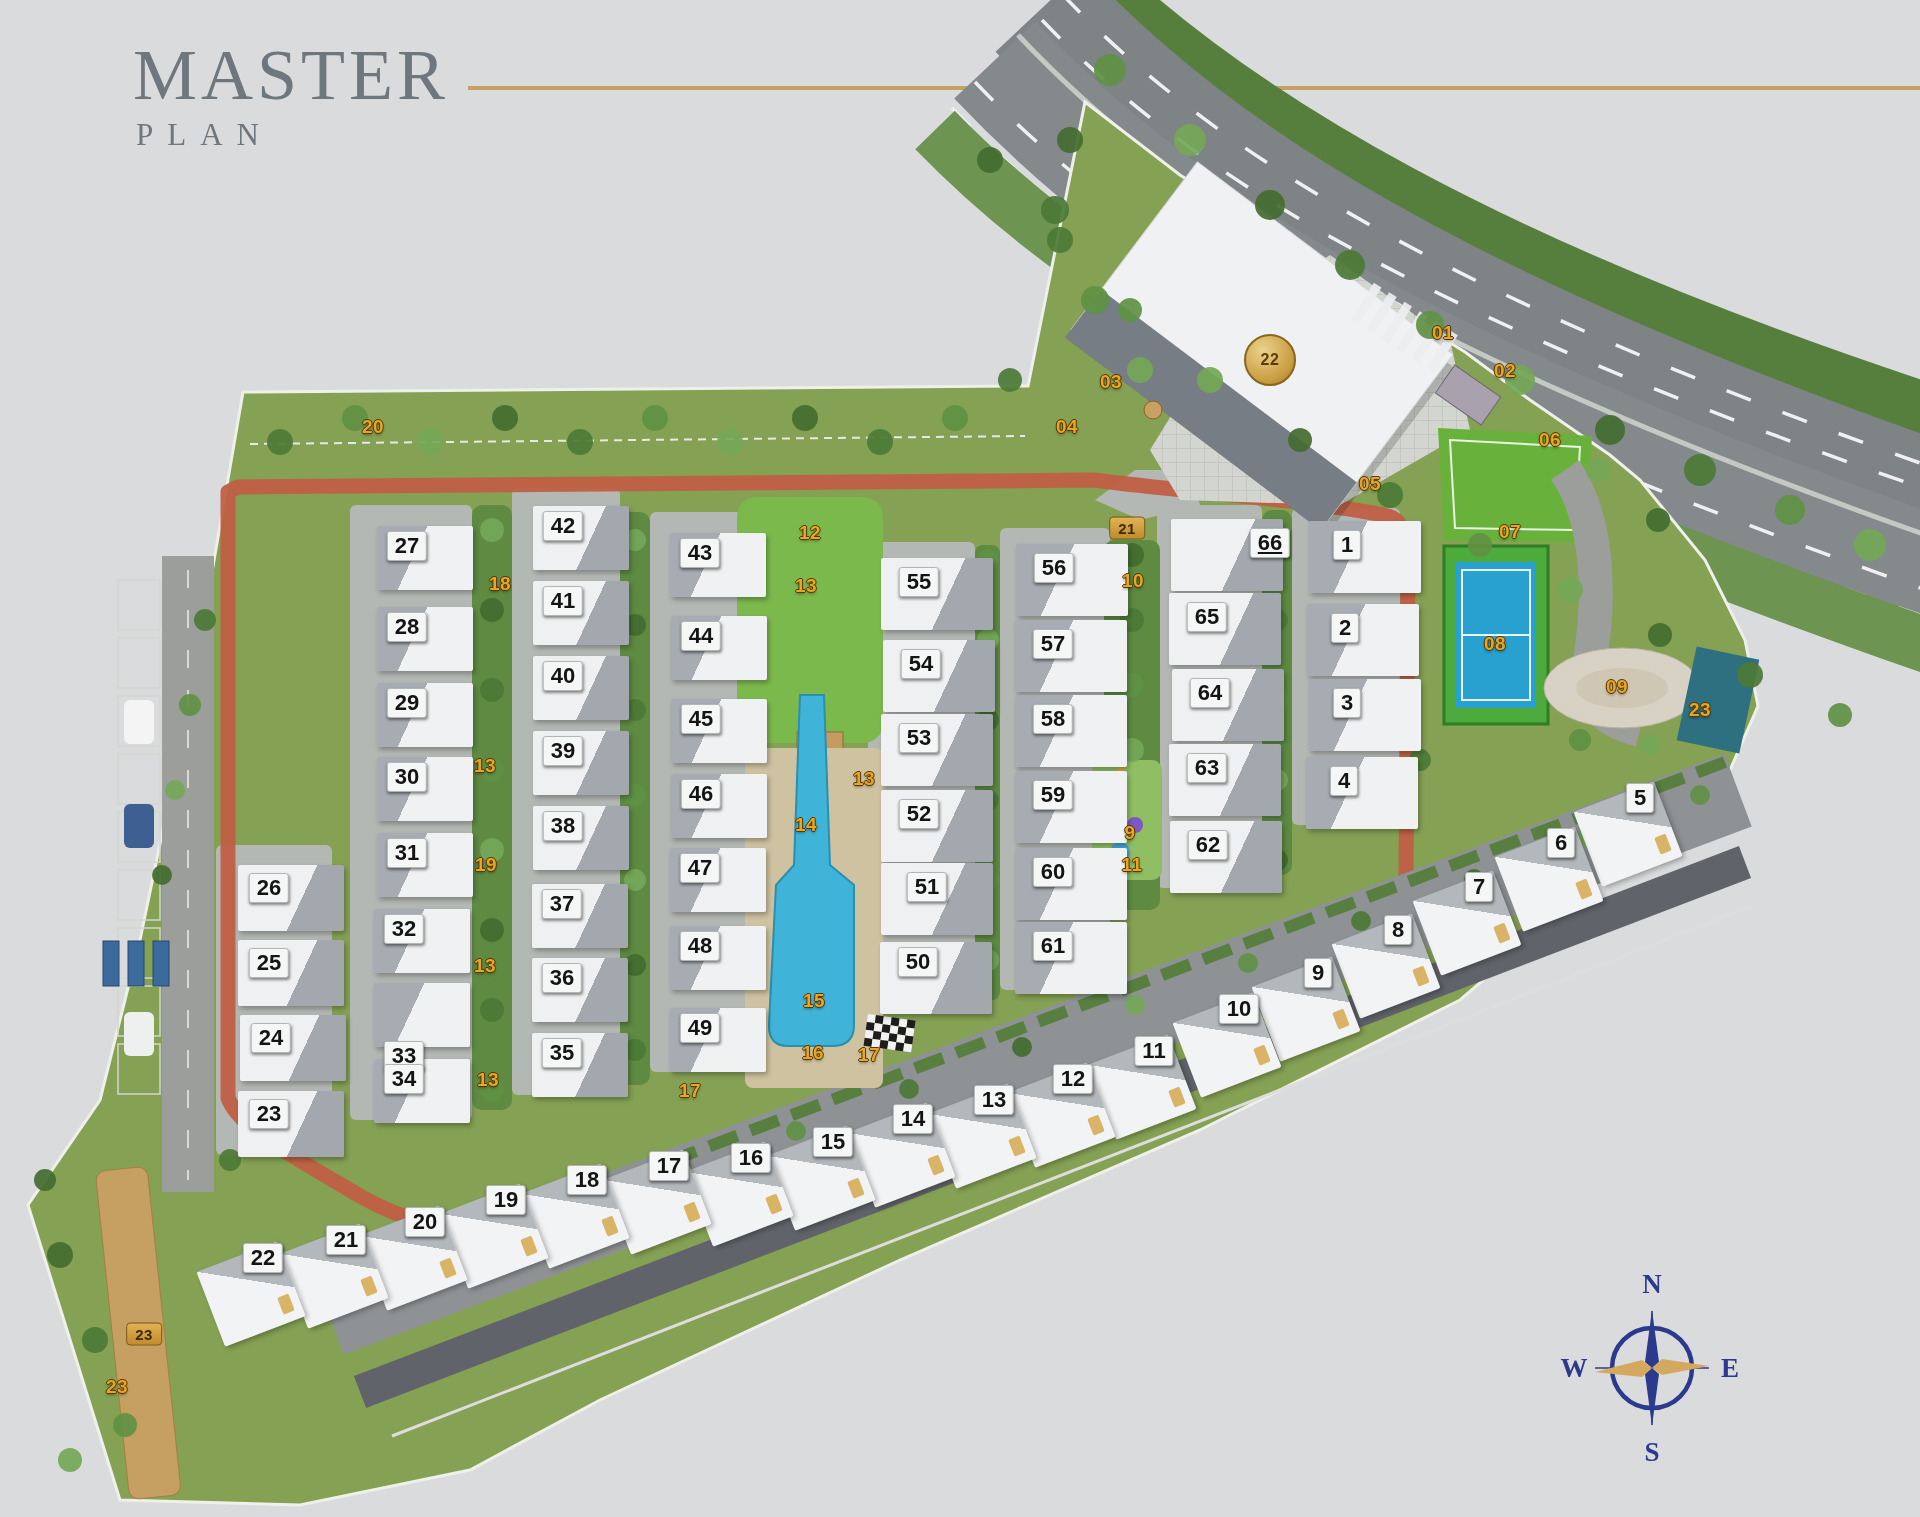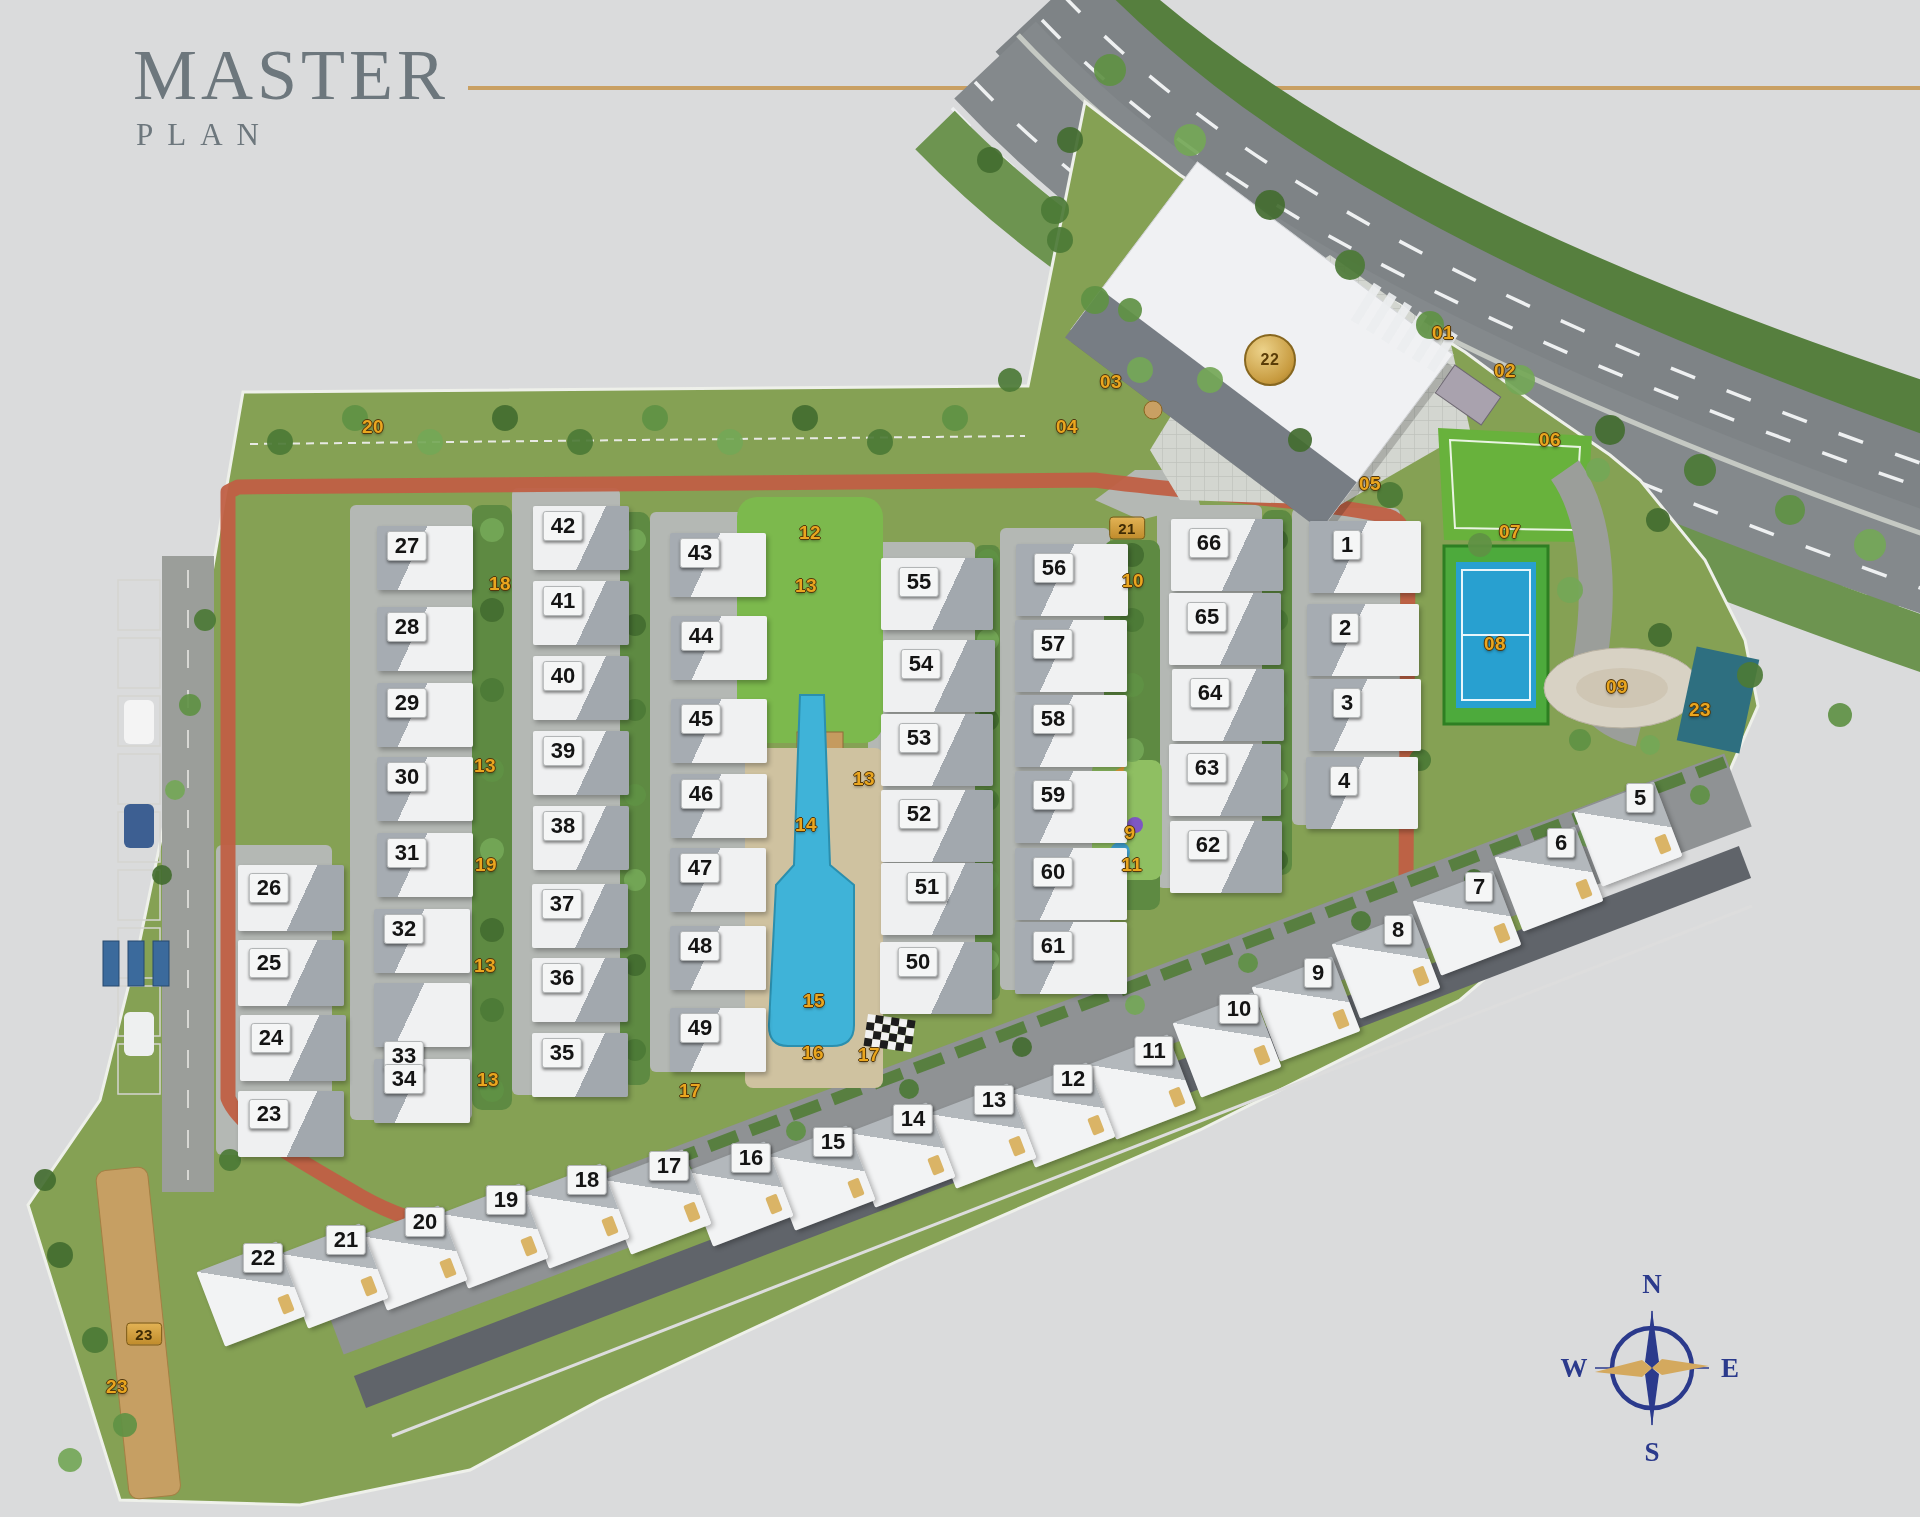--- a/index.html
+++ b/index.html
@@ -445,21 +445,21 @@
       <div class="chip" style="left: 919px; top: 738px;">53</div>
       <div class="chip" style="left: 919px; top: 814px;">52</div>
       <div class="chip" style="left: 919px; top: 887px; margin-left: 8px;">51</div>
       <div class="chip" style="left: 918px; top: 962px;">50</div>
       <div class="chip" style="left: 1054px; top: 568px;">56</div>
       <div class="chip" style="left: 1053px; top: 644px;">57</div>
       <div class="chip" style="left: 1053px; top: 719px;">58</div>
       <div class="chip" style="left: 1053px; top: 795px;">59</div>
       <div class="chip" style="left: 1053px; top: 872px;">60</div>
       <div class="chip" style="left: 1053px; top: 946px;">61</div>
-      <div class="chip" style="left: 1209px; top: 543px;">66</div>
+      <div class="chip" style="left: 1270px; top: 543px; text-decoration: underline;">66</div>
       <div class="chip" style="left: 1207px; top: 617px;">65</div>
       <div class="chip" style="left: 1210px; top: 693px;">64</div>
       <div class="chip" style="left: 1207px; top: 768px;">63</div>
       <div class="chip" style="left: 1208px; top: 845px;">62</div>
       <div class="chip" style="left: 1347px; top: 545px;">1</div>
       <div class="chip" style="left: 1345px; top: 628px;">2</div>
       <div class="chip" style="left: 1347px; top: 703px;">3</div>
       <div class="chip" style="left: 1344px; top: 781px;">4</div>
       <div class="chip" style="left: 1640px; top: 798px;">5</div>
       <div class="chip" style="left: 1561px; top: 843px;">6</div>

